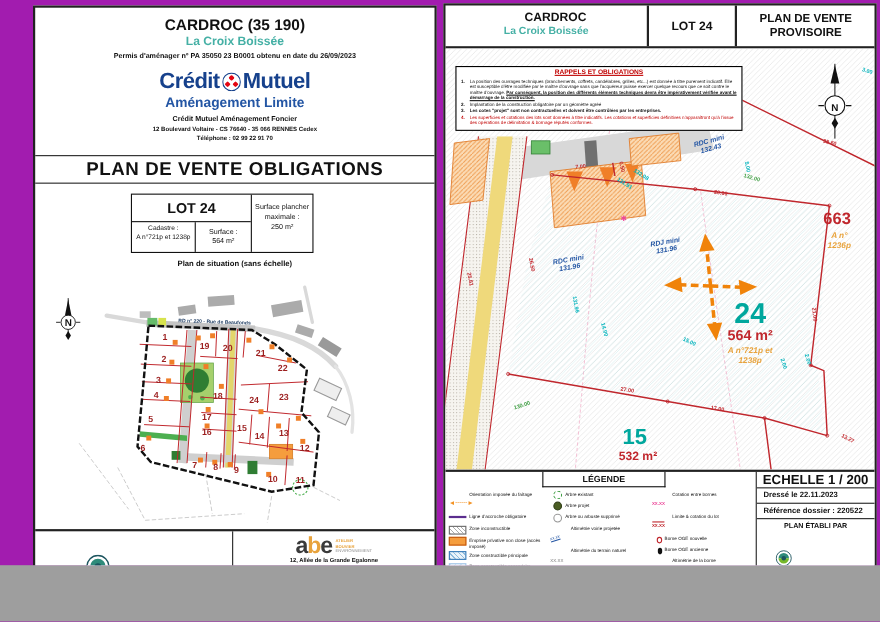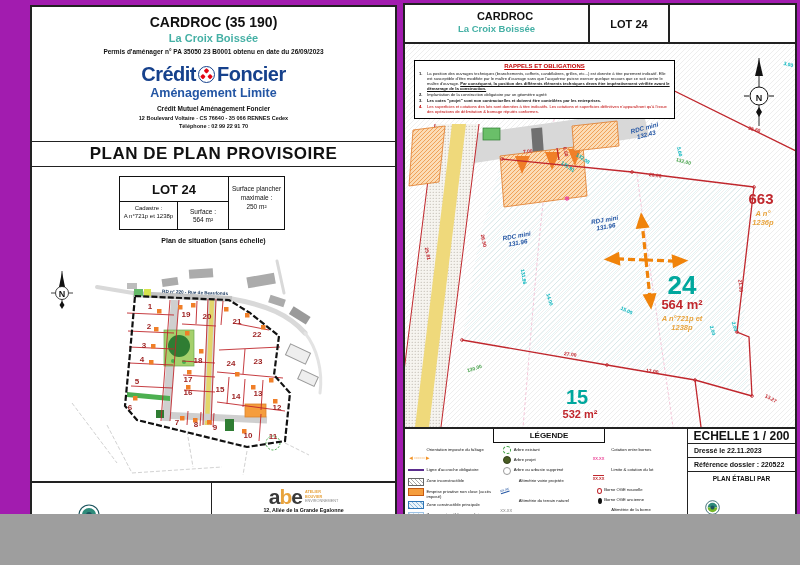--- a/index.html
+++ b/index.html
@@ -143,30 +143,30 @@
       <div class="lp-estate">La Croix Boissée</div>
       <div class="lp-permit">Permis d'aménager n° PA 35050 23 B0001 obtenu en date du 26/09/2023</div>
       <div class="cm-row">
         <span class="cm-word">Crédit</span>
         <svg width="17" height="17" viewBox="0 0 17 17">
           <circle cx="8.5" cy="8.5" r="8" fill="none" stroke="#16418c" stroke-width="1"></circle>
           <rect x="6.5" y="2.8" width="4" height="4" rx="1" fill="#e30613" transform="rotate(45 8.5 4.8)"></rect>
           <rect x="2.9" y="8.6" width="4" height="4" rx="1" fill="#e30613" transform="rotate(45 4.9 10.6)"></rect>
           <rect x="10.1" y="8.6" width="4" height="4" rx="1" fill="#e30613" transform="rotate(45 12.1 10.6)"></rect>
         </svg>
-        <span class="cm-word">Foncier</span>
+        <span class="cm-word">Mutuel</span>
       </div>
       <div class="cm-sub">Aménagement Limite</div>
       <div class="cm-name">Crédit Mutuel Aménagement Foncier</div>
       <div class="cm-addr">12 Boulevard Voltaire - CS 76640 - 35 066 RENNES Cedex</div>
       <div class="cm-tel">Téléphone : 02 99 22 91 70</div>
     </div>
 
     <div class="lp-titleband">
-      <div class="lp-title">PLAN DE PLAN PROVISOIRE</div>
+      <div class="lp-title">PLAN DE VENTE OBLIGATIONS</div>
     </div>
 
     <div class="lp-main">
       <div class="lot-table">
         <div class="lt-left">
           <div class="lt-lot">LOT 24</div>
           <div class="lt-sub">
             <div class="lt-cad">
               <span>Cadastre :</span><br>
               <span>A n°721p et 1238p</span>
@@ -340,20 +340,24 @@
     </div>
   </div>
 
   <div class="page" id="page-right">
     <div class="rp-header">
       <div class="rp-h1">
         <div class="rp-city">CARDROC</div>
         <div class="rp-estate">La Croix Boissée</div>
       </div>
       <div class="rp-h2">LOT 24</div>
+      <div class="rp-h3">
+        <div>PLAN DE VENTE</div>
+        <div>PROVISOIRE</div>
+      </div>
     </div>
 
     <svg id="rplan" width="390" height="383" viewBox="0 0 390 383">
       <defs>
         <pattern id="hg" width="5" height="5" patternUnits="userSpaceOnUse">
           <path d="M0,5 L5,0" stroke="#cdcdcd" stroke-width=".5"></path>
         </pattern>
         <pattern id="hc" width="6" height="6" patternUnits="userSpaceOnUse">
           <path d="M0,6 L6,0" stroke="#a8dadd" stroke-width=".5"></path>
         </pattern>

